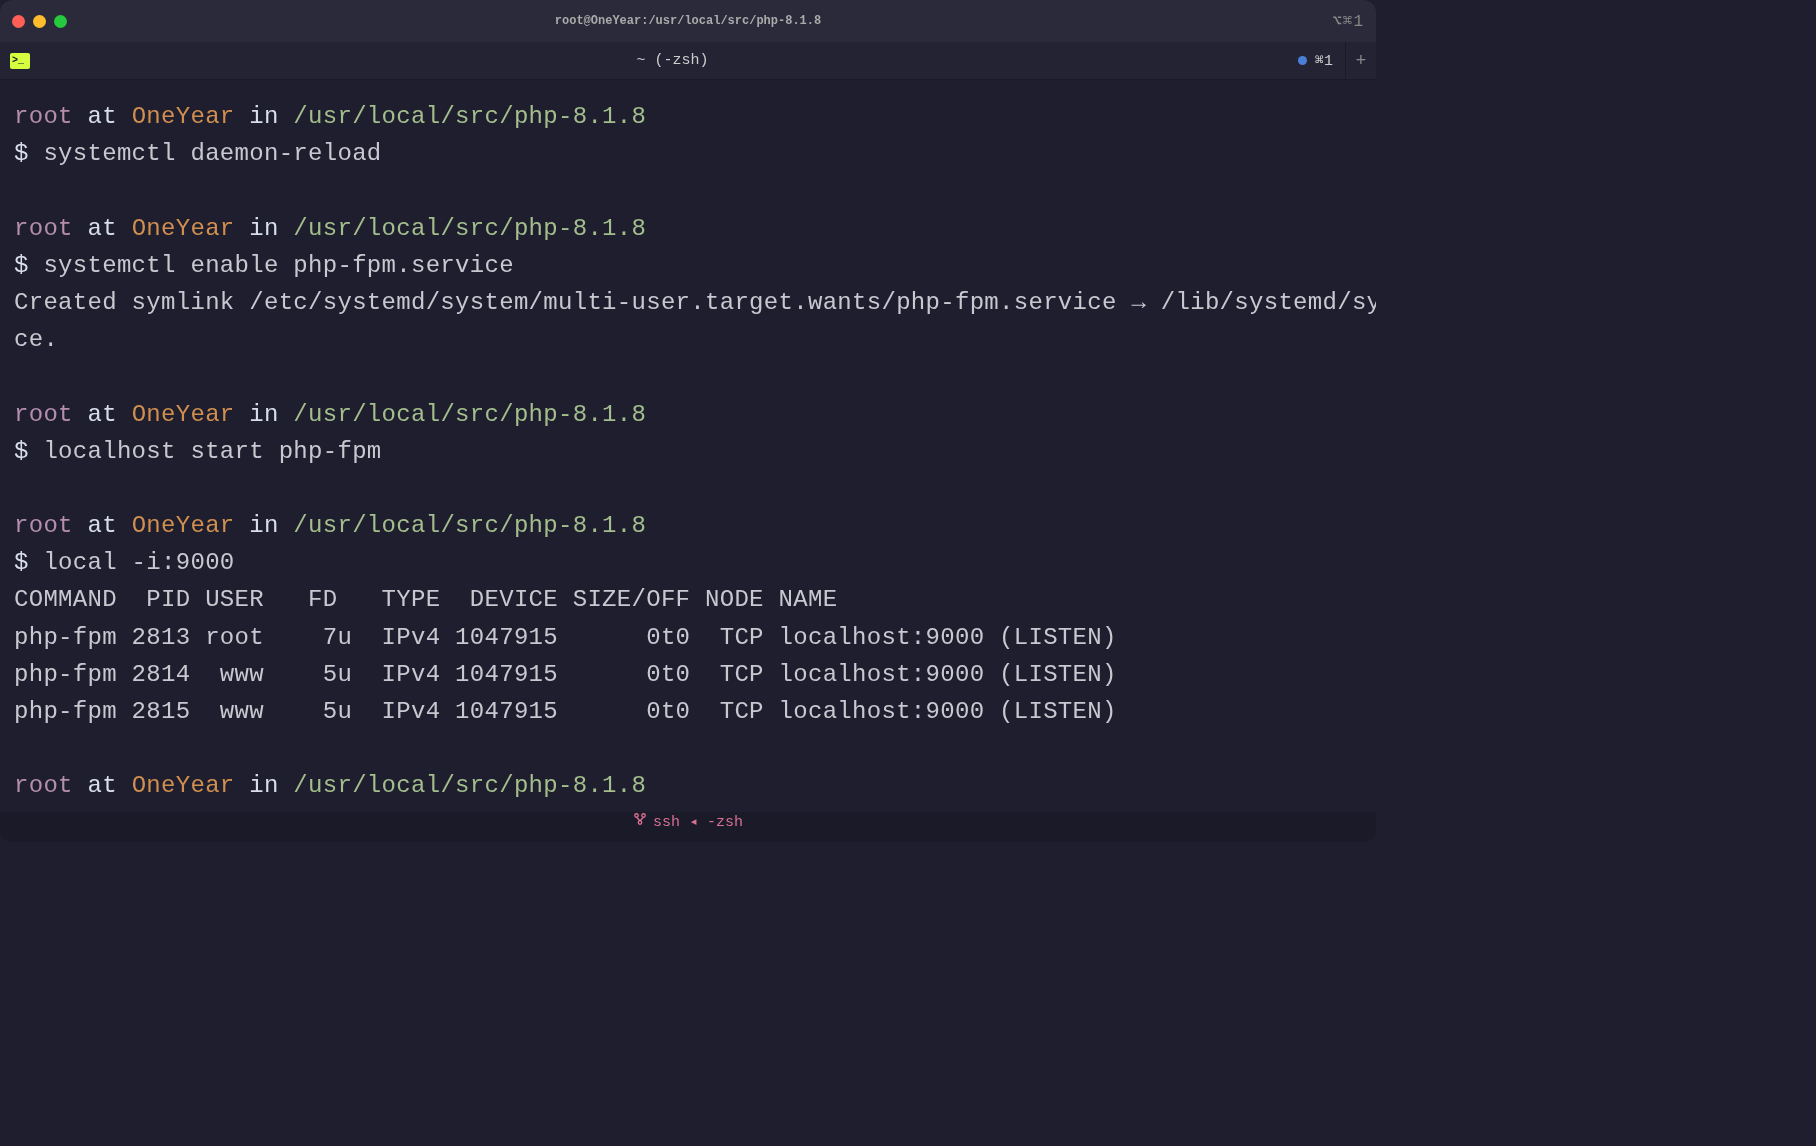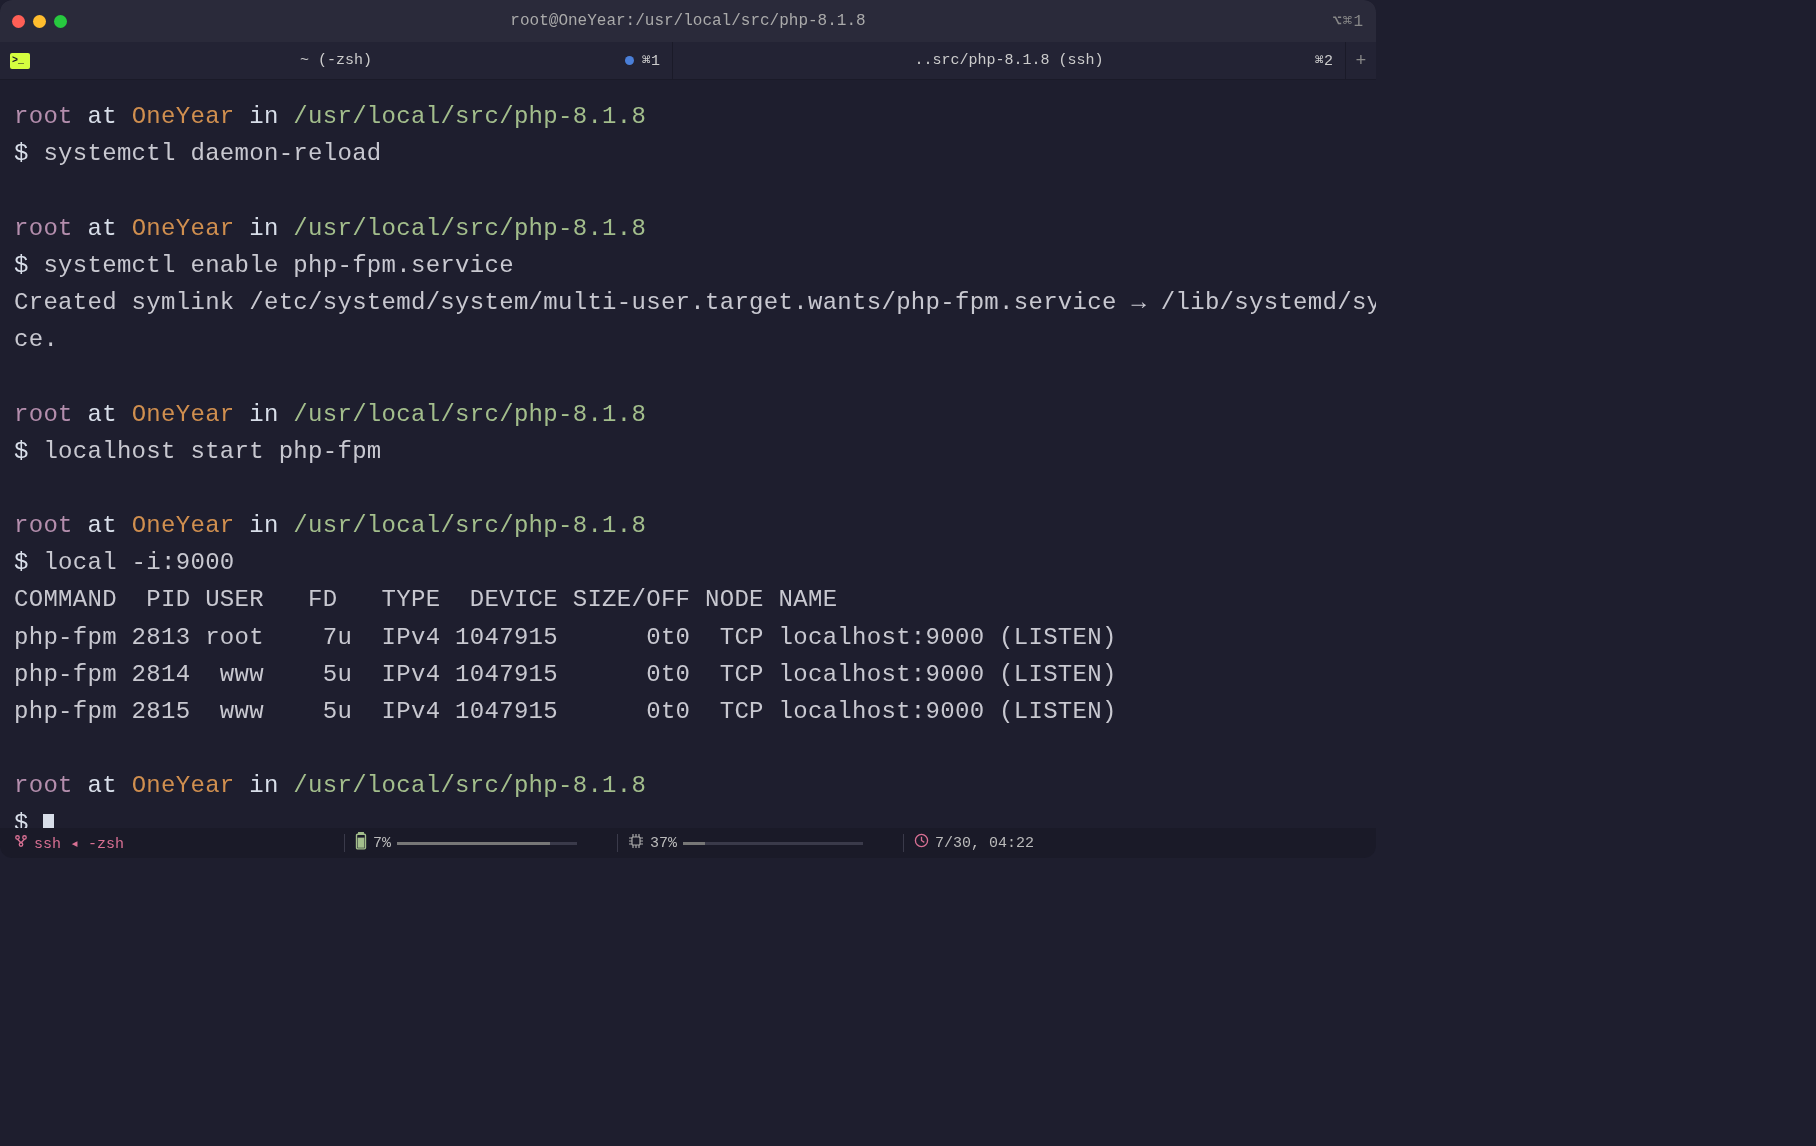--- a/index.html
+++ b/index.html
@@ -35,22 +35,22 @@
       border-radius: 50%;
     }
     .tl-red { background: #ff5f56; }
     .tl-yellow { background: #ffbd2e; }
     .tl-green { background: #27c93f; }
     .window-title {
       position: absolute;
       left: 50%;
       transform: translateX(-50%);
       color: #aaa;
-      font-size: 16px;
-      font-weight: 400;
+      font-size: 12px;
+      font-weight: 700;
     }
     .titlebar-right {
       margin-left: auto;
       color: #888;
       font-size: 16px;
       letter-spacing: 1px;
     }
     .tabbar {
       height: 38px;
       background: #232334;
@@ -111,32 +111,33 @@
     .cursor-block {
       display: inline-block;
       width: 11px;
       height: 21px;
       background: #d8dee9;
       vertical-align: text-bottom;
       margin-bottom: 2px;
     }
     .statusbar {
       position: absolute;
-      bottom: 0;
+      bottom: 16px;
       left: 0;
       right: 0;
       height: 30px;
       background: #1a1a28;
       display: flex;
       align-items: center;
       padding: 0 14px;
       font-size: 15px;
       color: #bbb;
       border-bottom-left-radius: 12px;
       border-bottom-right-radius: 12px;
+      flex-direction: column;
     }
     .status-left {
       color: #d87093;
       display: flex;
       gap: 6px;
       align-items: center;
     }
     .status-seg {
       display: flex;
       align-items: center;
@@ -202,26 +203,20 @@
       <span class="term-icon-box">
           <span class="term-icon-sym">&gt;_</span>
         </span>
     </span>
     <span class="tab-label">~ (-zsh)</span>
     <span class="tab-right">
       <span class="tab-dot"></span>
       <span>⌘1</span>
     </span>
   </div>
-  <div class="tab">
-    <span class="tab-label">..src/php-8.1.8 (ssh)</span>
-    <span class="tab-right">
-      <span>⌘2</span>
-    </span>
-  </div>
   <div class="tab-add">+</div>
 </div>
 
 <div class="terminal-body"><div><span class="prompt-line"><span class="c-purple">root</span><span class="c-white"> at </span><span class="c-orange">OneYear</span><span class="c-white"> in </span><span class="c-green">/usr/local/src/php-8.1.8</span></span>
 <span class="c-white">$ </span><span class="c-gray">systemctl daemon-reload</span>
 <span class="c-gray"></span>
 <span class="prompt-line"><span class="c-purple">root</span><span class="c-white"> at </span><span class="c-orange">OneYear</span><span class="c-white"> in </span><span class="c-green">/usr/local/src/php-8.1.8</span></span>
 <span class="c-white">$ </span><span class="c-gray">systemctl enable php-fpm.service</span>
 <span class="c-gray">Created symlink /etc/systemd/system/multi-user.target.wants/php-fpm.service → /lib/systemd/system/php-fpm.servi
 ce.</span>

